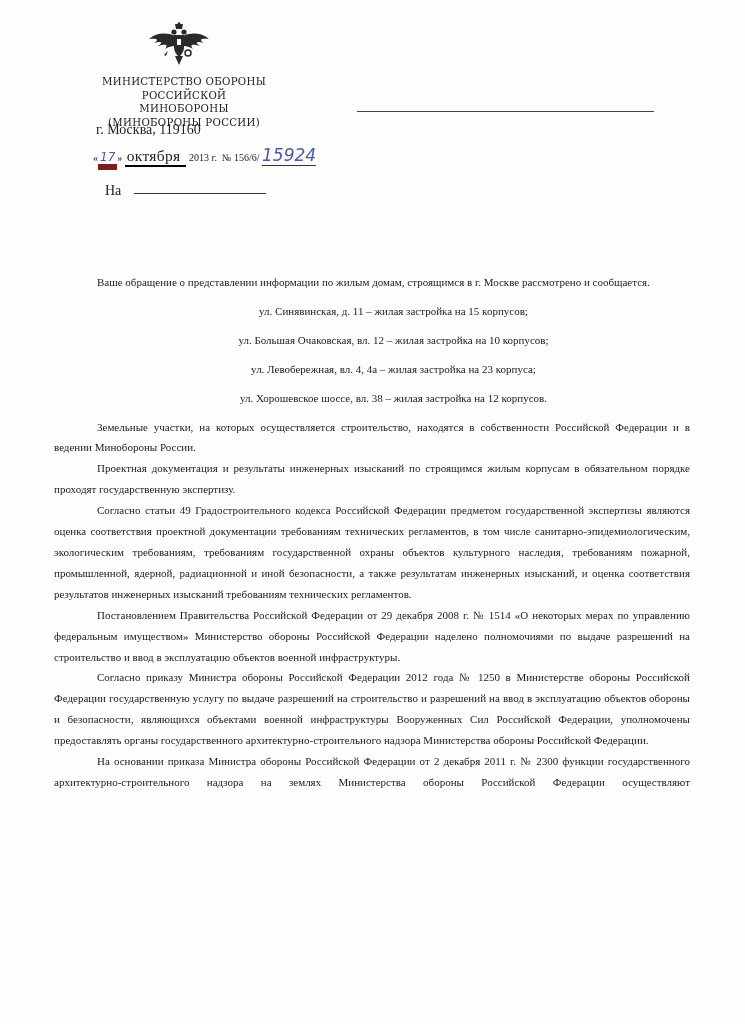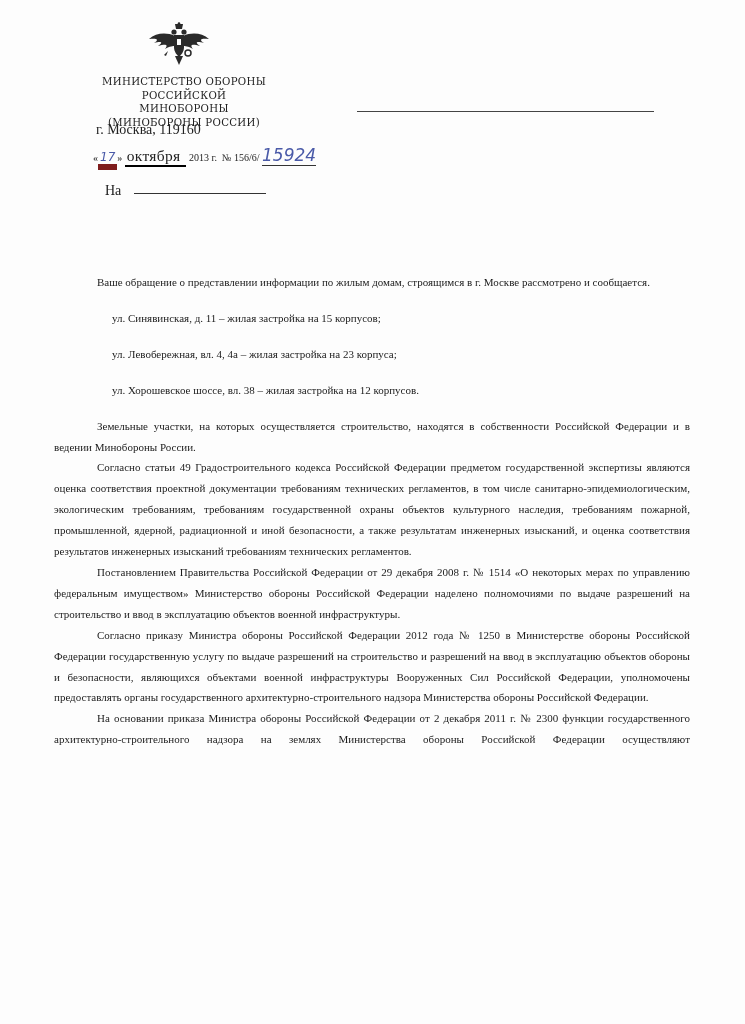--- a/index.html
+++ b/index.html
@@ -44,21 +44,21 @@
   .recipient-line {
     position: absolute; left: 357px; top: 111px; width: 297px; border-top: 1.5px solid #444;
   }
 
   
   .body {
     position: absolute; left: 54px; top: 272px; width: 636px;
     font-size: 11px; line-height: 20.9px; color: #1c1c1c;
   }
   .p { text-align: justify; text-indent: 43px; margin: 0; }
-  .addr { margin: 15px; padding-left: 43px; }
+  .addr { margin: 8px; padding-left: 43px; text-align: center; }
 </style>
 </head>
 <body>
 
 <div class="page">
 
   <svg class="emblem" viewBox="0 0 62 44">
     <g fill="#2a2a2a">
 
       <path d="M27 2 h8 l-1 5 h-6 z"></path>
@@ -98,22 +98,24 @@
   </div>
 
   <div class="to-line">На</div>
   <div class="to-blank"></div>
 
   <div class="recipient-line"></div>
 
   <div class="body">
     <p class="p">Ваше обращение о представлении информации по жилым домам, строящимся в г. Москве рассмотрено и сообщается.</p>
     <p class="addr">ул. Синявинская, д. 11 – жилая застройка на 15 корпусов;</p>
+    <p class="addr">ул. Большая Очаковская, вл. 12 – жилая застройка на 10 корпусов;</p>
     <p class="addr">ул. Левобережная, вл. 4, 4а – жилая застройка на 23 корпуса;</p>
     <p class="addr">ул. Хорошевское шоссе, вл. 38 – жилая застройка на 12 корпусов.</p>
     <p class="p">Земельные участки, на которых осуществляется строительство, находятся в собственности Российской Федерации и в ведении Минобороны России.</p>
+    <p class="p">Проектная документация и результаты инженерных изысканий по строящимся жилым корпусам в обязательном порядке проходят государственную экспертизу.</p>
     <p class="p">Согласно статьи 49 Градостроительного кодекса Российской Федерации предметом государственной экспертизы являются оценка соответствия проектной документации требованиям технических регламентов, в том числе санитарно-эпидемиологическим, экологическим требованиям, требованиям государственной охраны объектов культурного наследия, требованиям пожарной, промышленной, ядерной, радиационной и иной безопасности, а также результатам инженерных изысканий, и оценка соответствия результатов инженерных изысканий требованиям технических регламентов.</p>
     <p class="p">Постановлением Правительства Российской Федерации от 29 декабря 2008 г. № 1514 «О некоторых мерах по управлению федеральным имуществом» Министерство обороны Российской Федерации наделено полномочиями по выдаче разрешений на строительство и ввод в эксплуатацию объектов военной инфраструктуры.</p>
     <p class="p">Согласно приказу Министра обороны Российской Федерации 2012 года № 1250 в Министерстве обороны Российской Федерации государственную услугу по выдаче разрешений на строительство и разрешений на ввод в эксплуатацию объектов обороны и безопасности, являющихся объектами военной инфраструктуры Вооруженных Сил Российской Федерации, уполномочены предоставлять органы государственного архитектурно-строительного надзора Министерства обороны Российской Федерации.</p>
     <p class="p" style="text-align-last: justify;">На основании приказа Министра обороны Российской Федерации от 2 декабря 2011 г. № 2300 функции государственного архитектурно-строительного надзора на землях Министерства обороны Российской Федерации осуществляют</p>
   </div>
 
 </div>
 
 </body></html>

